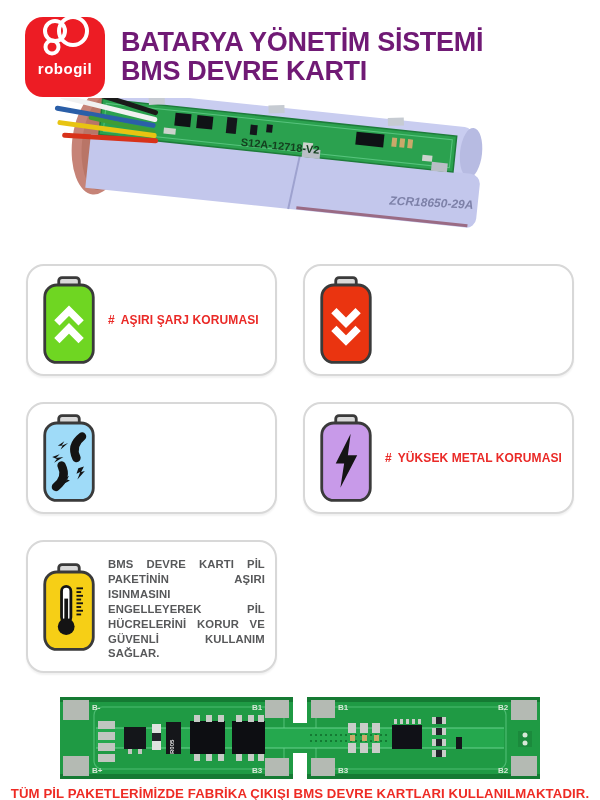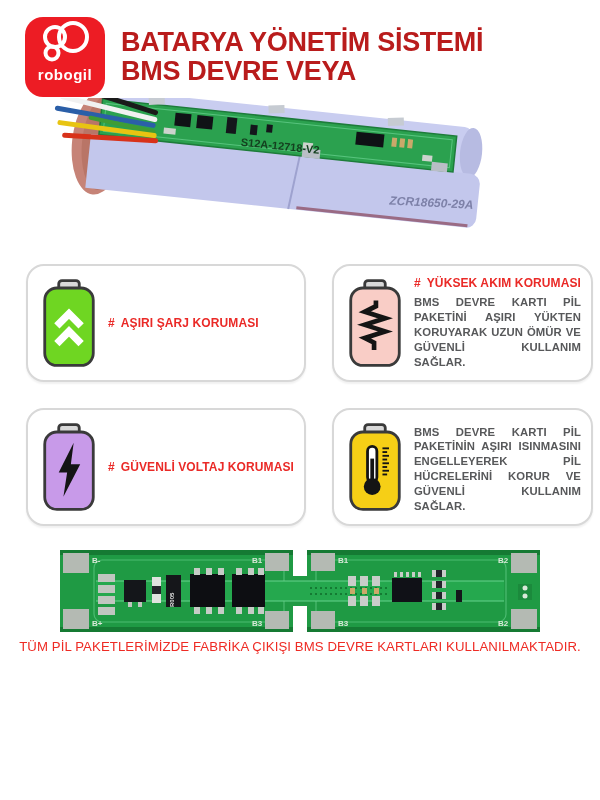--- a/index.html
+++ b/index.html
@@ -2,68 +2,68 @@
 <html><head>
 <meta charset="utf-8">
 <style>
   * { margin:0; padding:0; box-sizing:border-box; }
   html,body { width:600px; height:800px; background:#fff; overflow:hidden;
               font-family:"Liberation Sans", sans-serif; }
 
   
   .header { display:flex; align-items:center; gap:16px; padding:15px 0 0 25px; height:98px; }
   .logo { width:80px; height:80px; background:#ed1c24; border-radius:18px;
-          display:flex; flex-direction:column; align-items:center; justify-content:center;
+          display:flex; flex-direction:column; align-items:center; justify-content:flex-start;
           padding-bottom:9px; flex:0 0 auto; }
   .logo svg { position:relative; top:-4px; }
   .logo-text { color:#fff; font-size:15px; font-weight:700; letter-spacing:.5px; line-height:1; }
   .titles { display:flex; flex-direction:column; }
-  .title-line { color:#b91c1c; font-weight:800; font-size:27px; line-height:1.07; letter-spacing:-.3px; }
+  .title-line { color:#701a75; font-weight:800; font-size:27px; line-height:1.07; letter-spacing:-.3px; }
 
   
   .hero { width:600px; height:160px; position:relative; }
   .hero svg { display:block; }
 
   
-  .cards { display:grid; grid-template-columns:1fr 1fr 1fr 1fr; column-gap:9px; row-gap:12px;
+  .cards { display:grid; grid-template-columns:1fr 1fr; column-gap:9px; row-gap:12px;
            margin:6px 26px 0 26px;gap:26px; }
   .card { border:2px solid #d8d8d8; border-radius:18px; background:#fff;
           box-shadow:0 2px 2px rgba(0,0,0,.06);
           display:flex; align-items:center; gap:11px; padding:10px 10px 10px 13px; min-height:112px; }
   .card-icon { flex:0 0 56px; }
   .card-icon svg { display:block; }
   .card-text { flex:1 1 auto; }
   .card-title { color:#ea2a27; font-weight:800; font-size:12px; letter-spacing:.1px; white-space:nowrap; }
   .card-title .hash { margin-right:6px; }
   .card-body { margin-top:5px; color:#57585a; font-weight:700; font-size:11.3px;
                line-height:1.32; text-align:justify; letter-spacing:.1px; }
 
   
   .board-wrap { margin:24px auto 0 auto; width:480px; }
   .board-wrap svg { display:block; }
 
   
-  .footer { margin-top:7px; text-align:center; color:#ee2b24; font-weight:400; font-size:13.2px;
+  .footer { margin-top:7px; text-align:center; color:#ee2b24; font-weight:700; font-size:13.2px;
             letter-spacing:.1px; }
 </style>
 </head>
 <body>
 
 <div class="header">
   <div class="logo">
     <svg width="54" height="44" viewBox="0 0 54 44">
       <circle cx="35" cy="18" r="14" fill="none" stroke="#fff" stroke-width="4"></circle>
       <circle cx="17" cy="18" r="10" fill="none" stroke="#fff" stroke-width="4"></circle>
       <circle cx="14" cy="34" r="6.5" fill="none" stroke="#fff" stroke-width="4"></circle>
     </svg>
     <span class="logo-text">robogil</span>
   </div>
   <div class="titles">
     <span class="title-line">BATARYA YÖNETİM SİSTEMİ</span>
-    <span class="title-line">BMS DEVRE VEYA</span>
+    <span class="title-line">BMS DEVRE KARTI</span>
   </div>
 </div>
 
 <div class="hero">
   <svg width="600" height="160" viewBox="0 0 600 160">
     <g transform="rotate(6 300 75)">
 
       <rect x="108" y="12" width="360" height="50" rx="9" fill="#c9cdf0"></rect>
       <ellipse cx="468" cy="37" rx="11" ry="25" fill="#b7bbe2"></ellipse>
 
@@ -119,33 +119,20 @@
         <rect x="4" y="9.5" width="52" height="83" rx="13" stroke="#3a3a3a" stroke-width="3" fill="#6fd622"></rect>
         <path d="M17 50 L30 37 L43 50" fill="none" stroke="#fff" stroke-width="8"></path>
         <path d="M17 69 L30 56 L43 69" fill="none" stroke="#fff" stroke-width="8"></path>
       </svg>
     </div>
     <div class="card-text">
       <div class="card-title"><span class="hash">#</span><span>AŞIRI ŞARJ KORUMASI</span></div>
     </div>
   </div>
 
-  <div class="card">
-    <div class="card-icon">
-      <svg width="56" height="88" viewBox="0 0 60 94">
-        <rect x="19" y="1.5" width="22" height="12" rx="3.5" fill="#d9d9d9" stroke="#3a3a3a" stroke-width="3"></rect>
-        <rect x="4" y="9.5" width="52" height="83" rx="13" stroke="#3a3a3a" stroke-width="3" fill="#f9cdc6"></rect>
-        <path d="M31 23 L31 29 L19 35 L41 42 L19 49 L41 56 L19 63 L29 68 L29 76" fill="none" stroke="#141414" stroke-width="5"></path>
-      </svg>
-    </div>
-    <div class="card-text">
-      <div class="card-title"><span class="hash">#</span><span>YÜKSEK AKIM KORUMASI</span></div>
-      <div class="card-body">BMS DEVRE KARTI PİL PAKETİNİ AŞIRI YÜKTEN KORUYARAK UZUN ÖMÜR VE GÜVENLİ KULLANIM SAĞLAR.</div>
-    </div>
-  </div>
 
   <div class="card">
     <div class="card-icon">
       <svg width="56" height="88" viewBox="0 0 60 94">
         <rect x="19" y="1.5" width="22" height="12" rx="3.5" fill="#d9d9d9" stroke="#3a3a3a" stroke-width="3"></rect>
         <rect x="4" y="9.5" width="52" height="83" rx="13" stroke="#3a3a3a" stroke-width="3" fill="#ea3410"></rect>
         <path d="M17 37 L30 50 L43 37" fill="none" stroke="#fff" stroke-width="8"></path>
         <path d="M17 56 L30 69 L43 56" fill="none" stroke="#fff" stroke-width="8"></path>
       </svg>
     </div>
@@ -168,21 +155,21 @@
 
   <div class="card">
     <div class="card-icon">
       <svg width="56" height="88" viewBox="0 0 60 94">
         <rect x="19" y="1.5" width="22" height="12" rx="3.5" fill="#d9d9d9" stroke="#3a3a3a" stroke-width="3"></rect>
         <rect x="4" y="9.5" width="52" height="83" rx="13" stroke="#3a3a3a" stroke-width="3" fill="#c89ae9"></rect>
         <path d="M35 21 L19 53 L28 53 L24 79 L42 44 L32 44 Z" fill="#141414"></path>
       </svg>
     </div>
     <div class="card-text">
-      <div class="card-title"><span class="hash">#</span><span>GÜVENLİ VOLTAJ KORUMASI</span></div>
+      <div class="card-title"><span class="hash">#</span><span>YÜKSEK METAL KORUMASI</span></div>
     </div>
   </div>
 
   <div class="card">
     <div class="card-icon">
       <svg width="56" height="88" viewBox="0 0 60 94">
         <rect x="19" y="1.5" width="22" height="12" rx="3.5" fill="#d9d9d9" stroke="#3a3a3a" stroke-width="3"></rect>
         <rect x="4" y="9.5" width="52" height="83" rx="13" stroke="#3a3a3a" stroke-width="3" fill="#f6cf16"></rect>
         <rect x="22" y="25" width="10" height="38" rx="5" fill="#fff" stroke="#141414" stroke-width="3"></rect>
         <rect x="25" y="38" width="4" height="26" fill="#141414"></rect>

